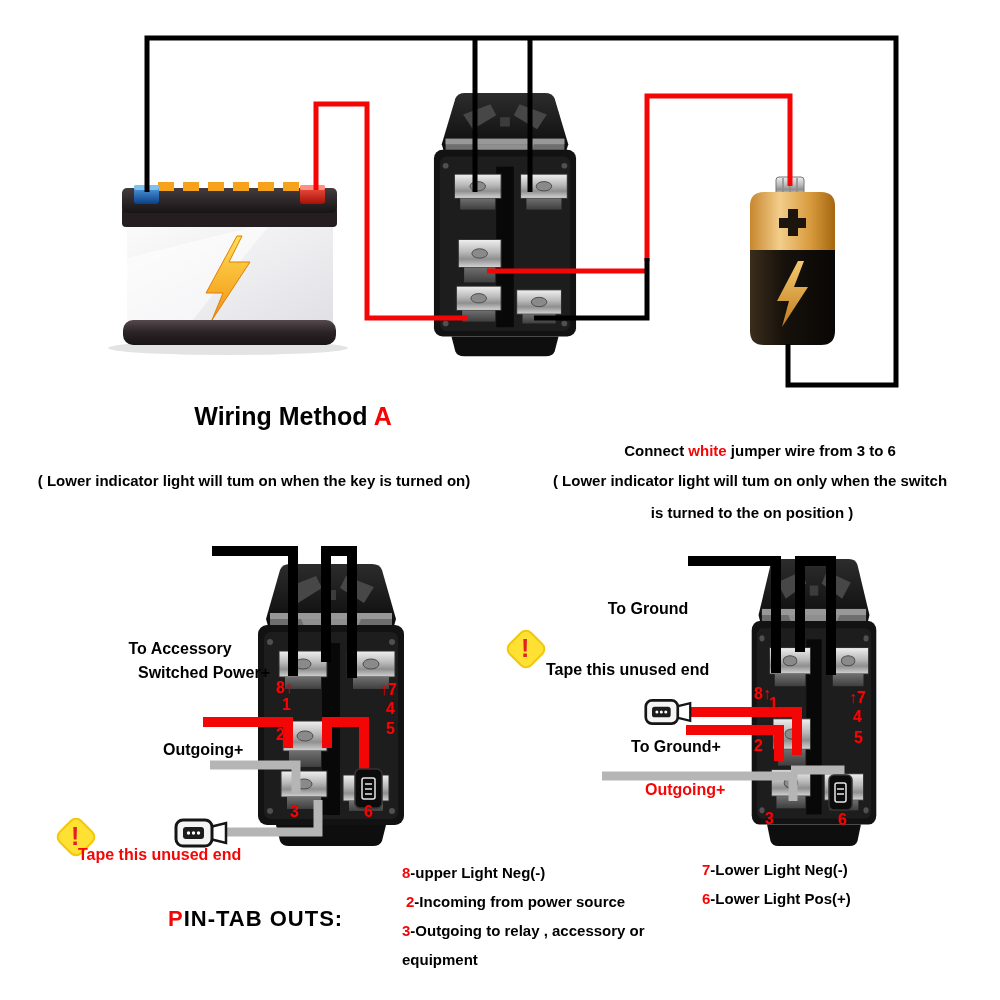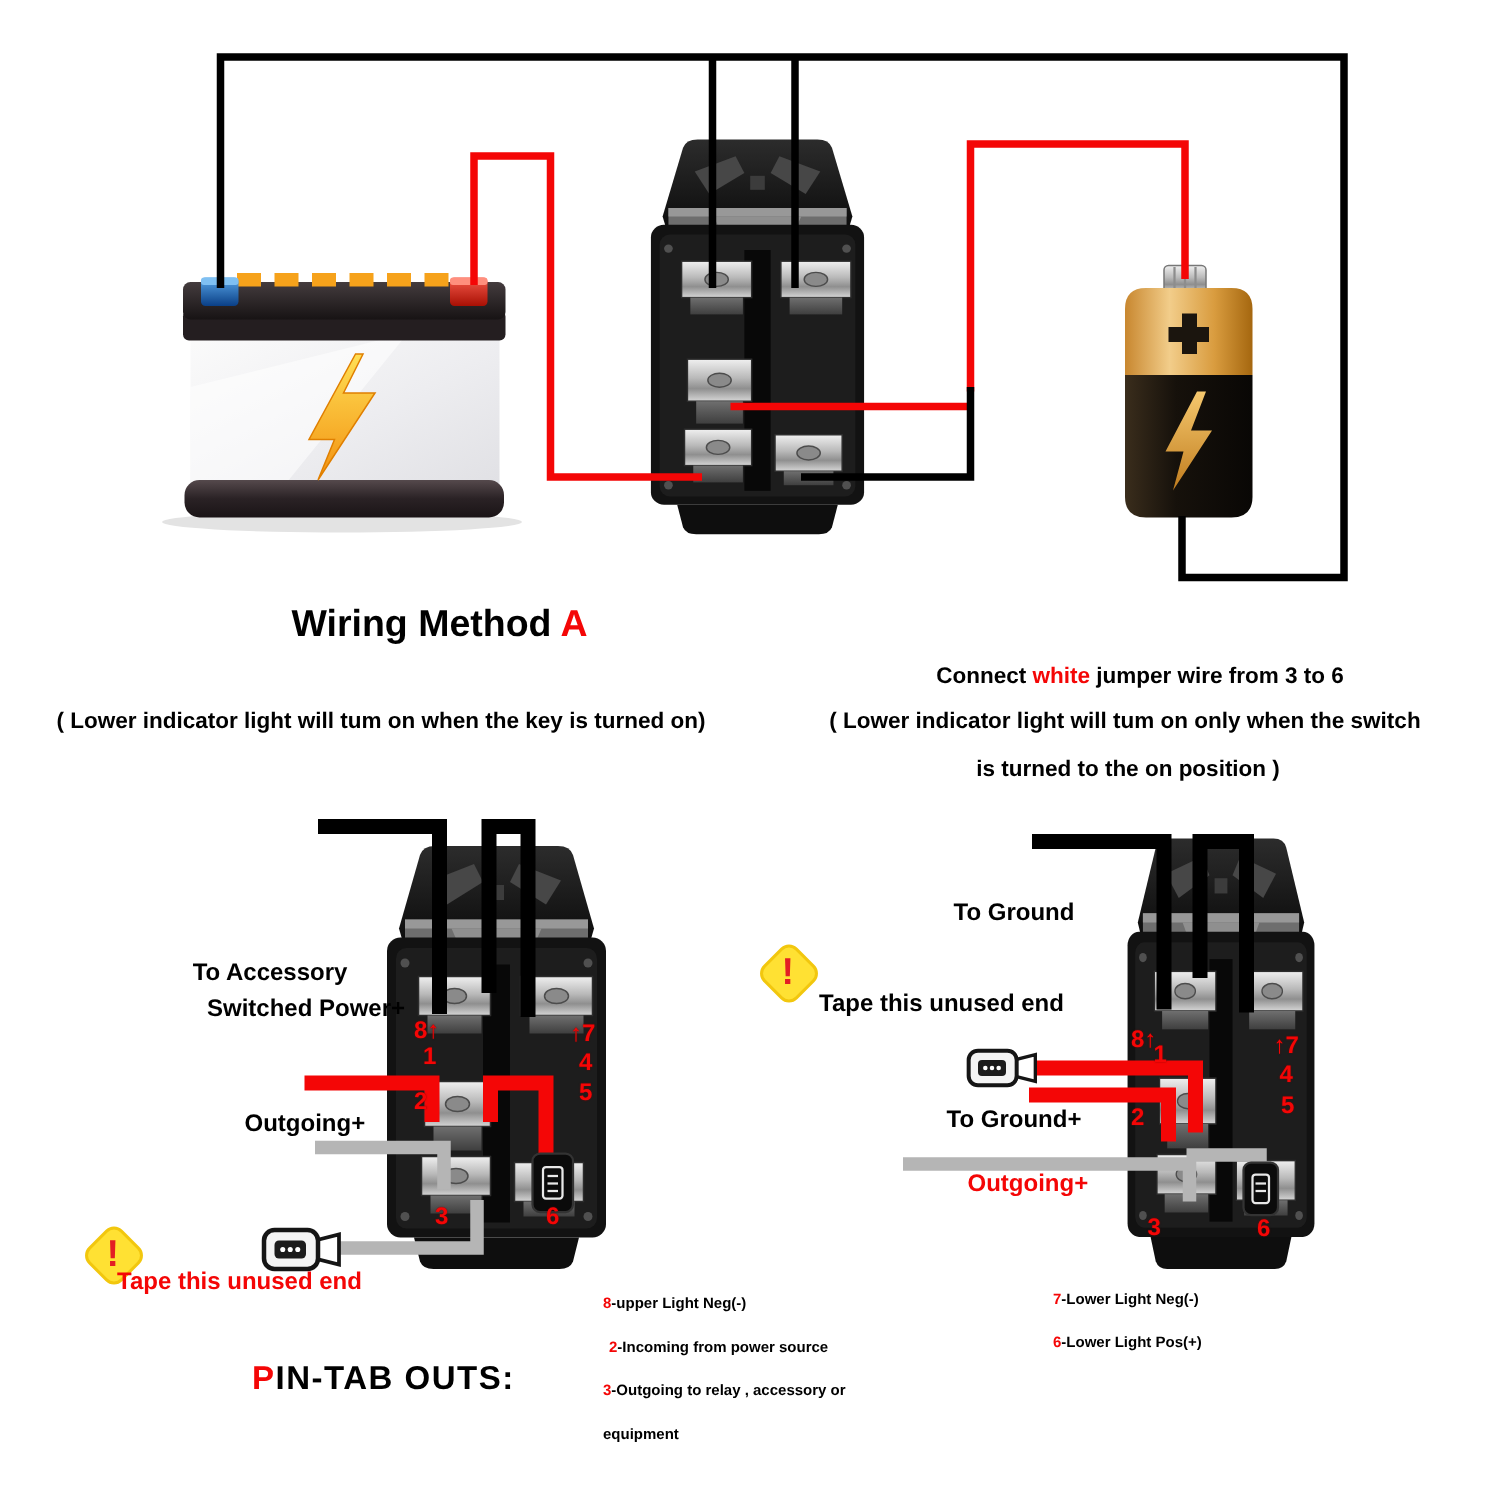--- a/index.html
+++ b/index.html
@@ -5,21 +5,21 @@
   html,body{margin:0;padding:0;background:#fff;}
   #stage{position:relative;width:1000px;height:1000px;background:#ffffff;overflow:hidden;
          font-family:"Liberation Sans",sans-serif;}
   #art{position:absolute;left:0;top:0;}
   .t{position:absolute;font-weight:bold;color:#000;white-space:nowrap;line-height:1.15;
      font-family:"Liberation Sans",sans-serif;}
   .ctr{transform:translateX(-50%);}
   .title{font-size:25px;letter-spacing:0px;}
   .sub{font-size:15px;}
   .lbl{font-size:16px;}
-  .legend{font-size:10px;}
+  .legend{font-size:15px;}
   .pintab{font-size:22px;letter-spacing:1px;}
   .red{color:#f40606;}
   .pin{position:absolute;font-size:16px;font-weight:bold;color:#f40606;line-height:1;
        font-family:"Liberation Sans",sans-serif;text-shadow:0 0 1px #7a0000;}
   .warn{position:absolute;font-size:25px;font-weight:bold;color:#e31e24;line-height:1;
         font-family:"Liberation Sans",sans-serif;}
 </style>
 </head>
 <body>
 
@@ -250,21 +250,21 @@
     <span>Connect </span><span class="red">white</span><span> jumper wire from 3 to 6</span>
   </div>
   <div class="t sub ctr" style="left:750px;top:472px;">( Lower indicator light will tum on only when the switch</div>
   <div class="t sub ctr" style="left:752px;top:504px;">is turned to the on position )</div>
 
   <div class="t lbl ctr" style="left:180px;top:640px;">To Accessory</div>
   <div class="t lbl ctr" style="left:180px;top:664px;margin-left:24px;">Switched Power+</div>
   <div class="t lbl" style="left:163px;top:741px;">Outgoing+</div>
   <div class="t lbl red" style="left:78px;top:846px;">Tape this unused end</div>
 
-  <div class="t lbl ctr" style="left:676px;top:600px;text-align:center;">To Ground</div>
+  <div class="t lbl ctr" style="left:648px;top:600px;text-align:center;">To Ground</div>
   <div class="t lbl" style="left:546px;top:661px;">Tape this unused end</div>
   <div class="t lbl ctr" style="left:676px;top:738px;">To Ground+</div>
   <div class="t lbl red" style="left:645px;top:781px;">Outgoing+</div>
 
   <span class="pin" style="left:276px;top:680px;">8↑</span>
   <span class="pin" style="left:282px;top:697px;">1</span>
   <span class="pin" style="left:276px;top:727px;">2</span>
   <span class="pin" style="left:290px;top:804px;">3</span>
   <span class="pin" style="left:380px;top:682px;">↑7</span>
   <span class="pin" style="left:386px;top:701px;">4</span>

